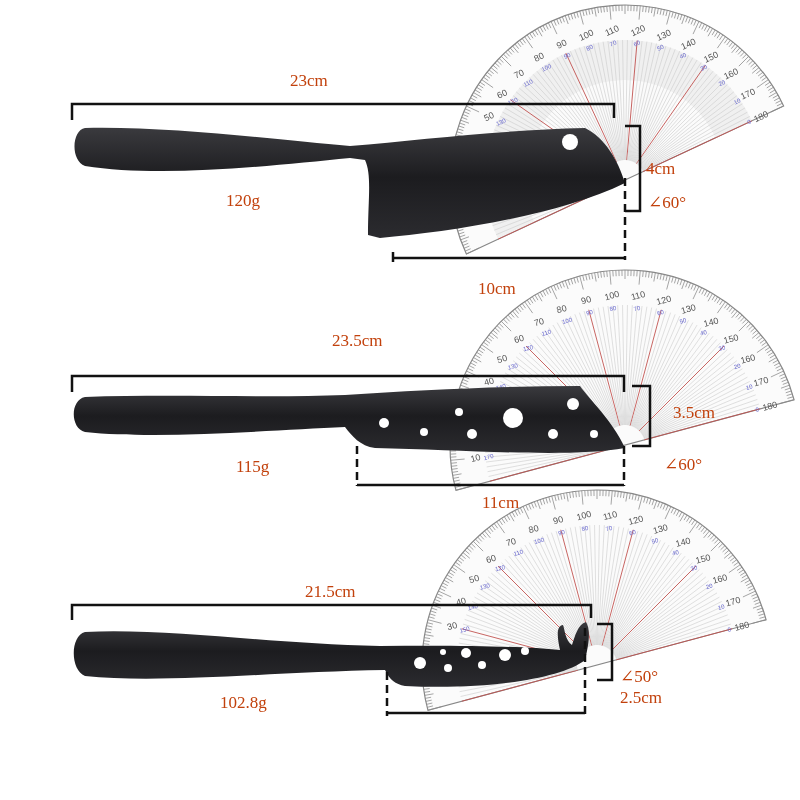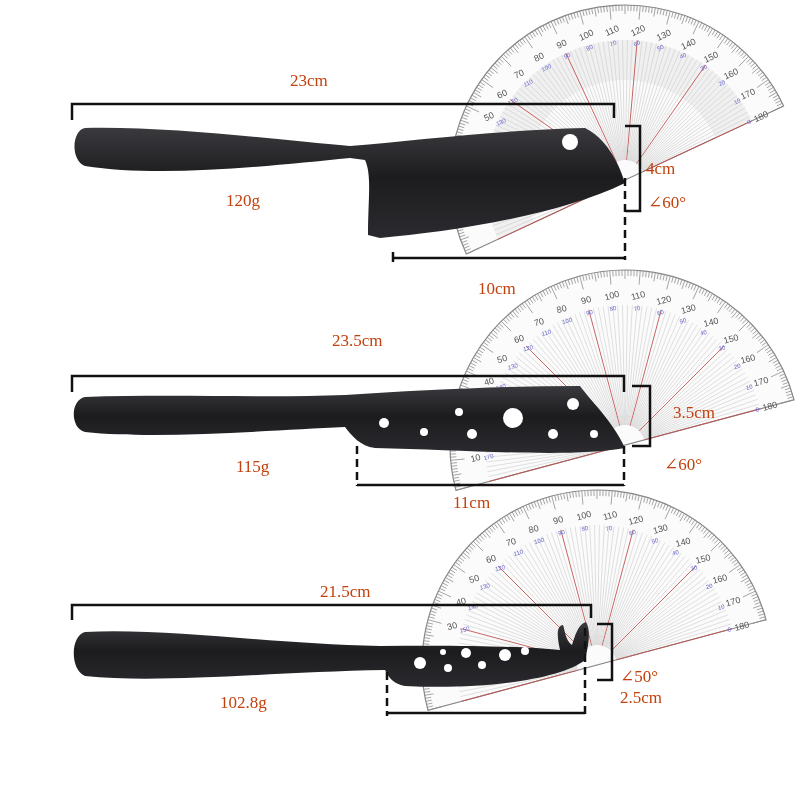--- a/index.html
+++ b/index.html
@@ -1020,21 +1020,21 @@
 
   
   <span class="lbl big" style="left:290px;top:72px;">23cm</span>
   <span class="lbl big" style="left:226px;top:192px;">120g</span>
   <span class="lbl big" style="left:478px;top:280px;">10cm</span>
   <span class="lbl big" style="left:646px;top:160px;">4cm</span>
   <span class="lbl big" style="left:648px;top:194px;">∠60°</span>
 
   <span class="lbl big" style="left:332px;top:332px;">23.5cm</span>
   <span class="lbl big" style="left:236px;top:458px;">115g</span>
-  <span class="lbl big" style="left:453px;top:494px;">11cm</span>
+  <span class="lbl big" style="left:482px;top:494px;">11cm</span>
   <span class="lbl big" style="left:673px;top:404px;">3.5cm</span>
   <span class="lbl big" style="left:664px;top:438px;margin-top:18px;">∠60°</span>
 
-  <span class="lbl big" style="left:320px;top:583px;">21.5cm</span>
+  <span class="lbl big" style="left:305px;top:583px;">21.5cm</span>
   <span class="lbl big" style="left:220px;top:694px;text-align:center;">102.8g</span>
   <span class="lbl big" style="left:620px;top:642px;margin-top:47px;">2.5cm</span>
   <span class="lbl big" style="left:620px;top:668px;">∠50°</span>
 </div>
 
 </body></html>

